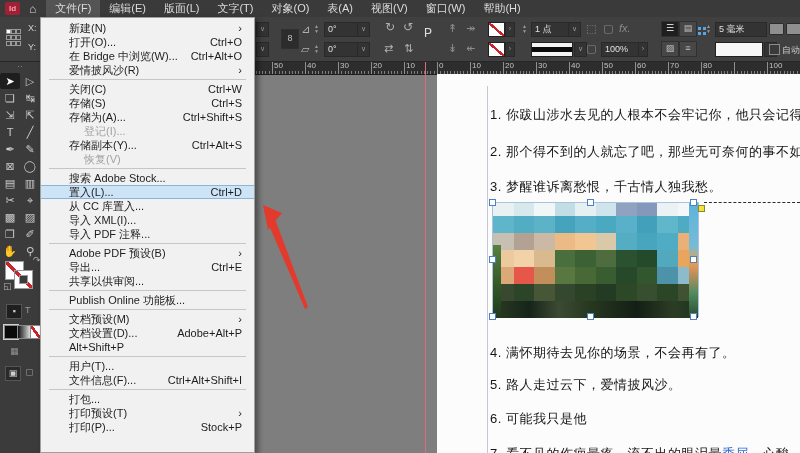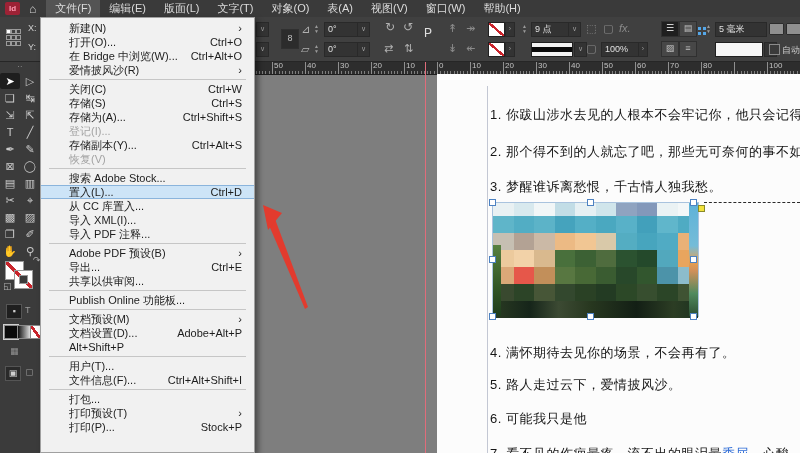--- a/index.html
+++ b/index.html
@@ -81,21 +81,21 @@
   .hdl{position:absolute;width:7px;height:7px;background:#fff;border:1px solid #4d82c2;box-sizing:border-box;z-index:6;}
   .hdl.yellow{background:#f2e23c;border-color:#8a8a2a;}
   .dashline{position:absolute;border-top:1px dashed #2a2a2a;z-index:5;}
   
   .filemenu{position:absolute;left:40px;top:17px;width:215px;height:436px;background:#f1f1f1;
     border:1px solid #a0a0a0;box-shadow:3px 3px 6px rgba(0,0,0,.45);z-index:40;
     padding-top:3px;box-sizing:border-box;overflow:hidden;}
   .fm-row{display:flex;align-items:center;height:14px;font-size:11px;color:#1d1d1d;padding:0 6px 0 28px;}
   .fm-label{flex:1;white-space:nowrap;}
   .fm-right{color:#1d1d1d;padding-right:6px;white-space:nowrap;}
-  .fm-row.dis,.fm-row.dis .fm-right{color:#a3a3a3;}
+  .fm-row.dis,.fm-row.dis .fm-right{color:#a3a3a3;margin-left:15px;}
   .fm-row.hl{background:#cde4f7;border-top:1px solid #8ab4dc;border-bottom:1px solid #8ab4dc;height:12px;}
   .fm-sep{border-top:1px solid #c6c6c6;margin:2px 8px;}
   
   .arrowsvg{position:absolute;left:0;top:0;width:800px;height:453px;z-index:50;pointer-events:none;}
 </style>
 </head>
 <body>
 
 <div class="screen">
 
@@ -474,21 +474,21 @@
     <span class="cp ico dim" style="left:448px;top:25px;">↡</span>
     <span class="cp ico dim" style="left:466px;top:25px;">↞</span>
     <div class="cp noneSw" style="left:488px;top:5px;"></div>
     <div class="cp fly" style="left:505px;top:5px;">›</div>
     <div class="cp noneSw" style="left:488px;top:25px;"></div>
     <div class="cp fly" style="left:505px;top:25px;">›</div>
     <div class="cp stepper" style="left:522px;top:7px;">
         <span>▲</span>
         <span>▼</span>
       </div>
-    <div class="cp fld" style="left:531px;top:5px;width:32px;">9 点</div>
+    <div class="cp fld" style="left:531px;top:5px;width:32px;">1 点</div>
     <div class="cp ddv" style="left:568px;top:5px;">∨</div>
     <div class="cp strokebar" style="left:531px;top:25px;">
         <i></i>
       </div>
     <div class="cp ddv" style="left:574px;top:25px;">∨</div>
     <span class="cp ico dim" style="left:586px;top:5px;">⬚</span>
     <span class="cp ico dim" style="left:603px;top:5px;">▢</span>
     <span class="cp ico dim" style="left:619px;top:5px;font-style:italic;">fx.</span>
     <span class="cp ico dim" style="left:586px;top:25px;">▢</span>
     <div class="cp fld" style="left:601px;top:25px;width:32px;">100%</div>

